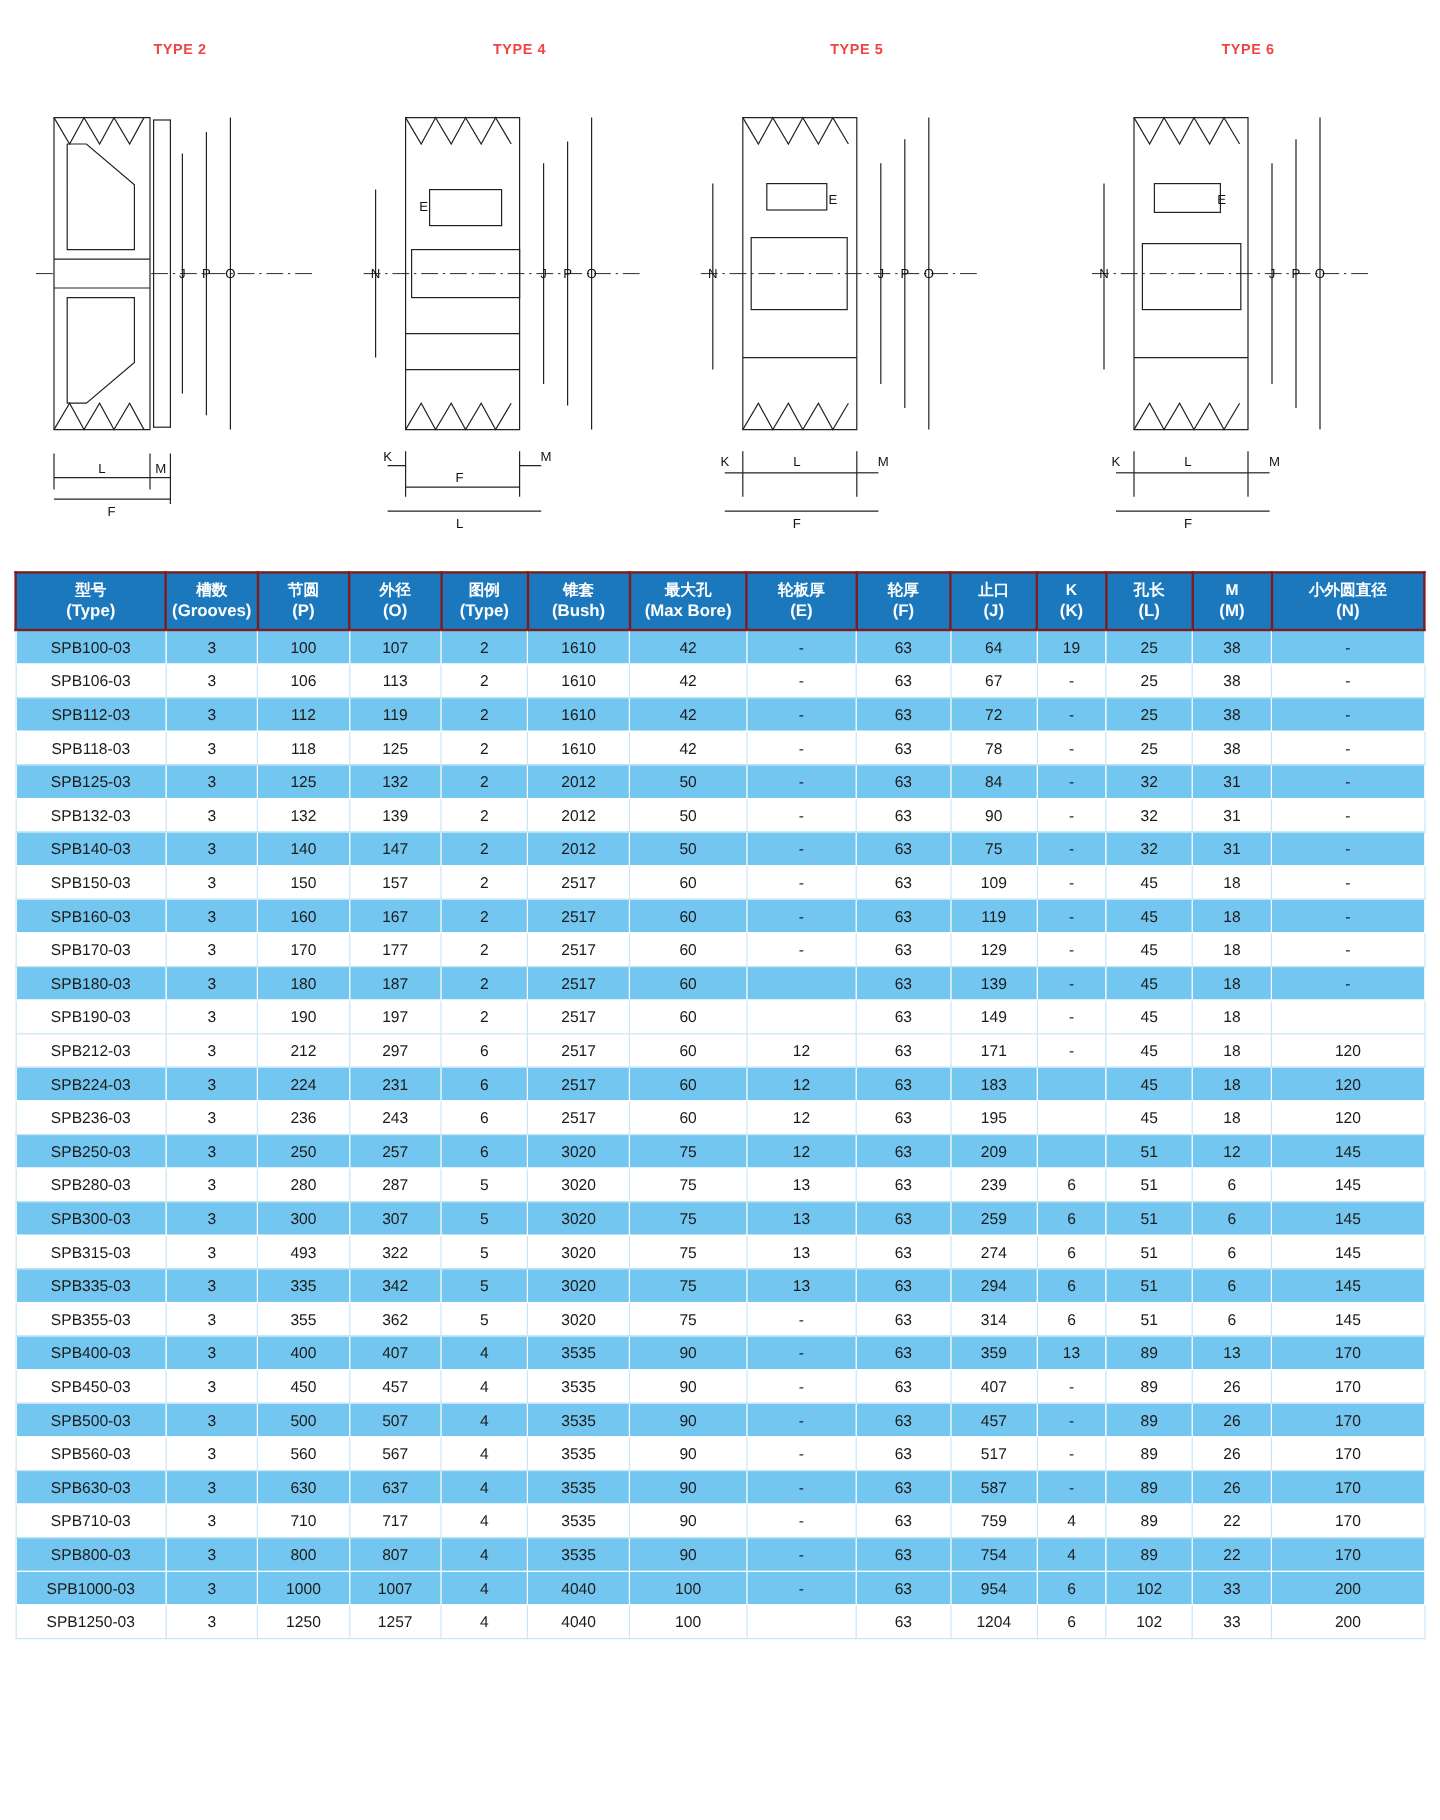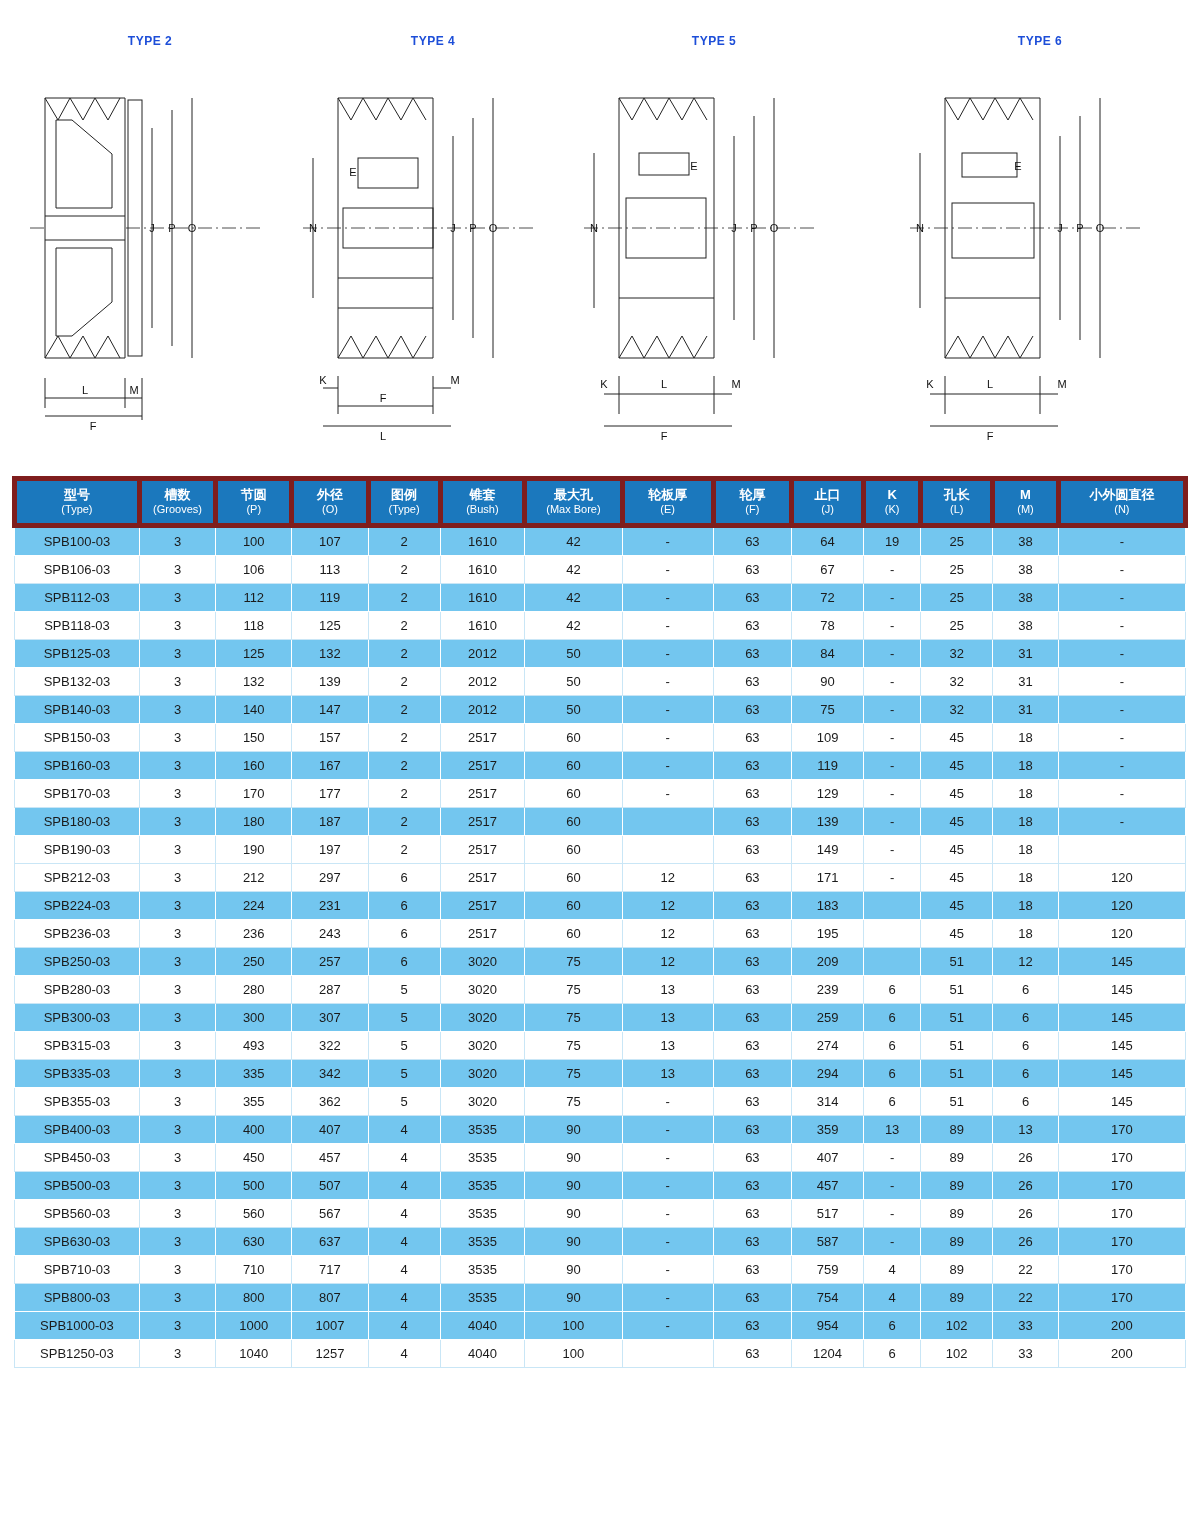--- a/index.html
+++ b/index.html
@@ -2,31 +2,31 @@
 <html><head>
 <meta charset="utf-8">
 <style>
   html,body{margin:0;padding:0;background:#ffffff;}
   body{width:1200px;height:1517px;font-family:"Liberation Sans",sans-serif;color:#111;}
   .page{position:relative;width:1200px;height:1517px;}
 
   
   .drawings{position:relative;height:460px;}
   .dwg{position:absolute;top:0;height:460px;}
-  .dwg-title{position:absolute;top:34px;width:100%;text-align:center;font-size:12px;font-weight:bold;letter-spacing:.5px;color:#1d4ed8;}
+  .dwg-title{position:absolute;top:34px;width:100%;text-align:center;font-size:12px;font-weight:bold;letter-spacing:.5px;color:#ef4444;}
   .dwg svg{position:absolute;top:58px;left:0;}
 
   
   table.spec{border-collapse:collapse;width:1176px;margin:16px 12px 0 12px;table-layout:fixed;}
   table.spec th, table.spec td{border:1px solid #ffffff;text-align:center;font-size:13px;}
   table.spec thead th{
     background:#1b78bd;color:#fff;font-weight:bold;padding:6px 2px;line-height:1.25;
-    border:5px solid #7f1d1d;
+    border:2px solid #7f1d1d;
   }
-  table.spec thead th .sub{display:block;font-weight:normal;font-size:11px;}
+  table.spec thead th .sub{display:block;font-weight:bold;font-size:14px;}
   table.spec tbody td{height:27px;padding:0 2px;color:#1b1b1b;}
   tbody tr.odd td{background:#73c6ef;}
   tbody tr.even td{background:#ffffff;}
   tbody tr.even td{border-color:#c9e6f6;}
   tbody tr.odd td{border-color:#ffffff;}
   td.type-col{text-align:center;}
   .num{font-variant-numeric:tabular-nums;}
 </style>
 </head>
 <body>
@@ -683,21 +683,21 @@
           <td class="num">63</td>
           <td class="num">954</td>
           <td class="num">6</td>
           <td class="num">102</td>
           <td class="num">33</td>
           <td class="num">200</td>
         </tr>
         <tr class="even">
           <td class="type-col">SPB1250-03</td>
           <td class="num">3</td>
-          <td class="num">1040</td>
+          <td class="num">1250</td>
           <td class="num">1257</td>
           <td class="num">4</td>
           <td class="num">4040</td>
           <td class="num">100</td>
           <td class="num"></td>
           <td class="num">63</td>
           <td class="num">1204</td>
           <td class="num">6</td>
           <td class="num">102</td>
           <td class="num">33</td>

